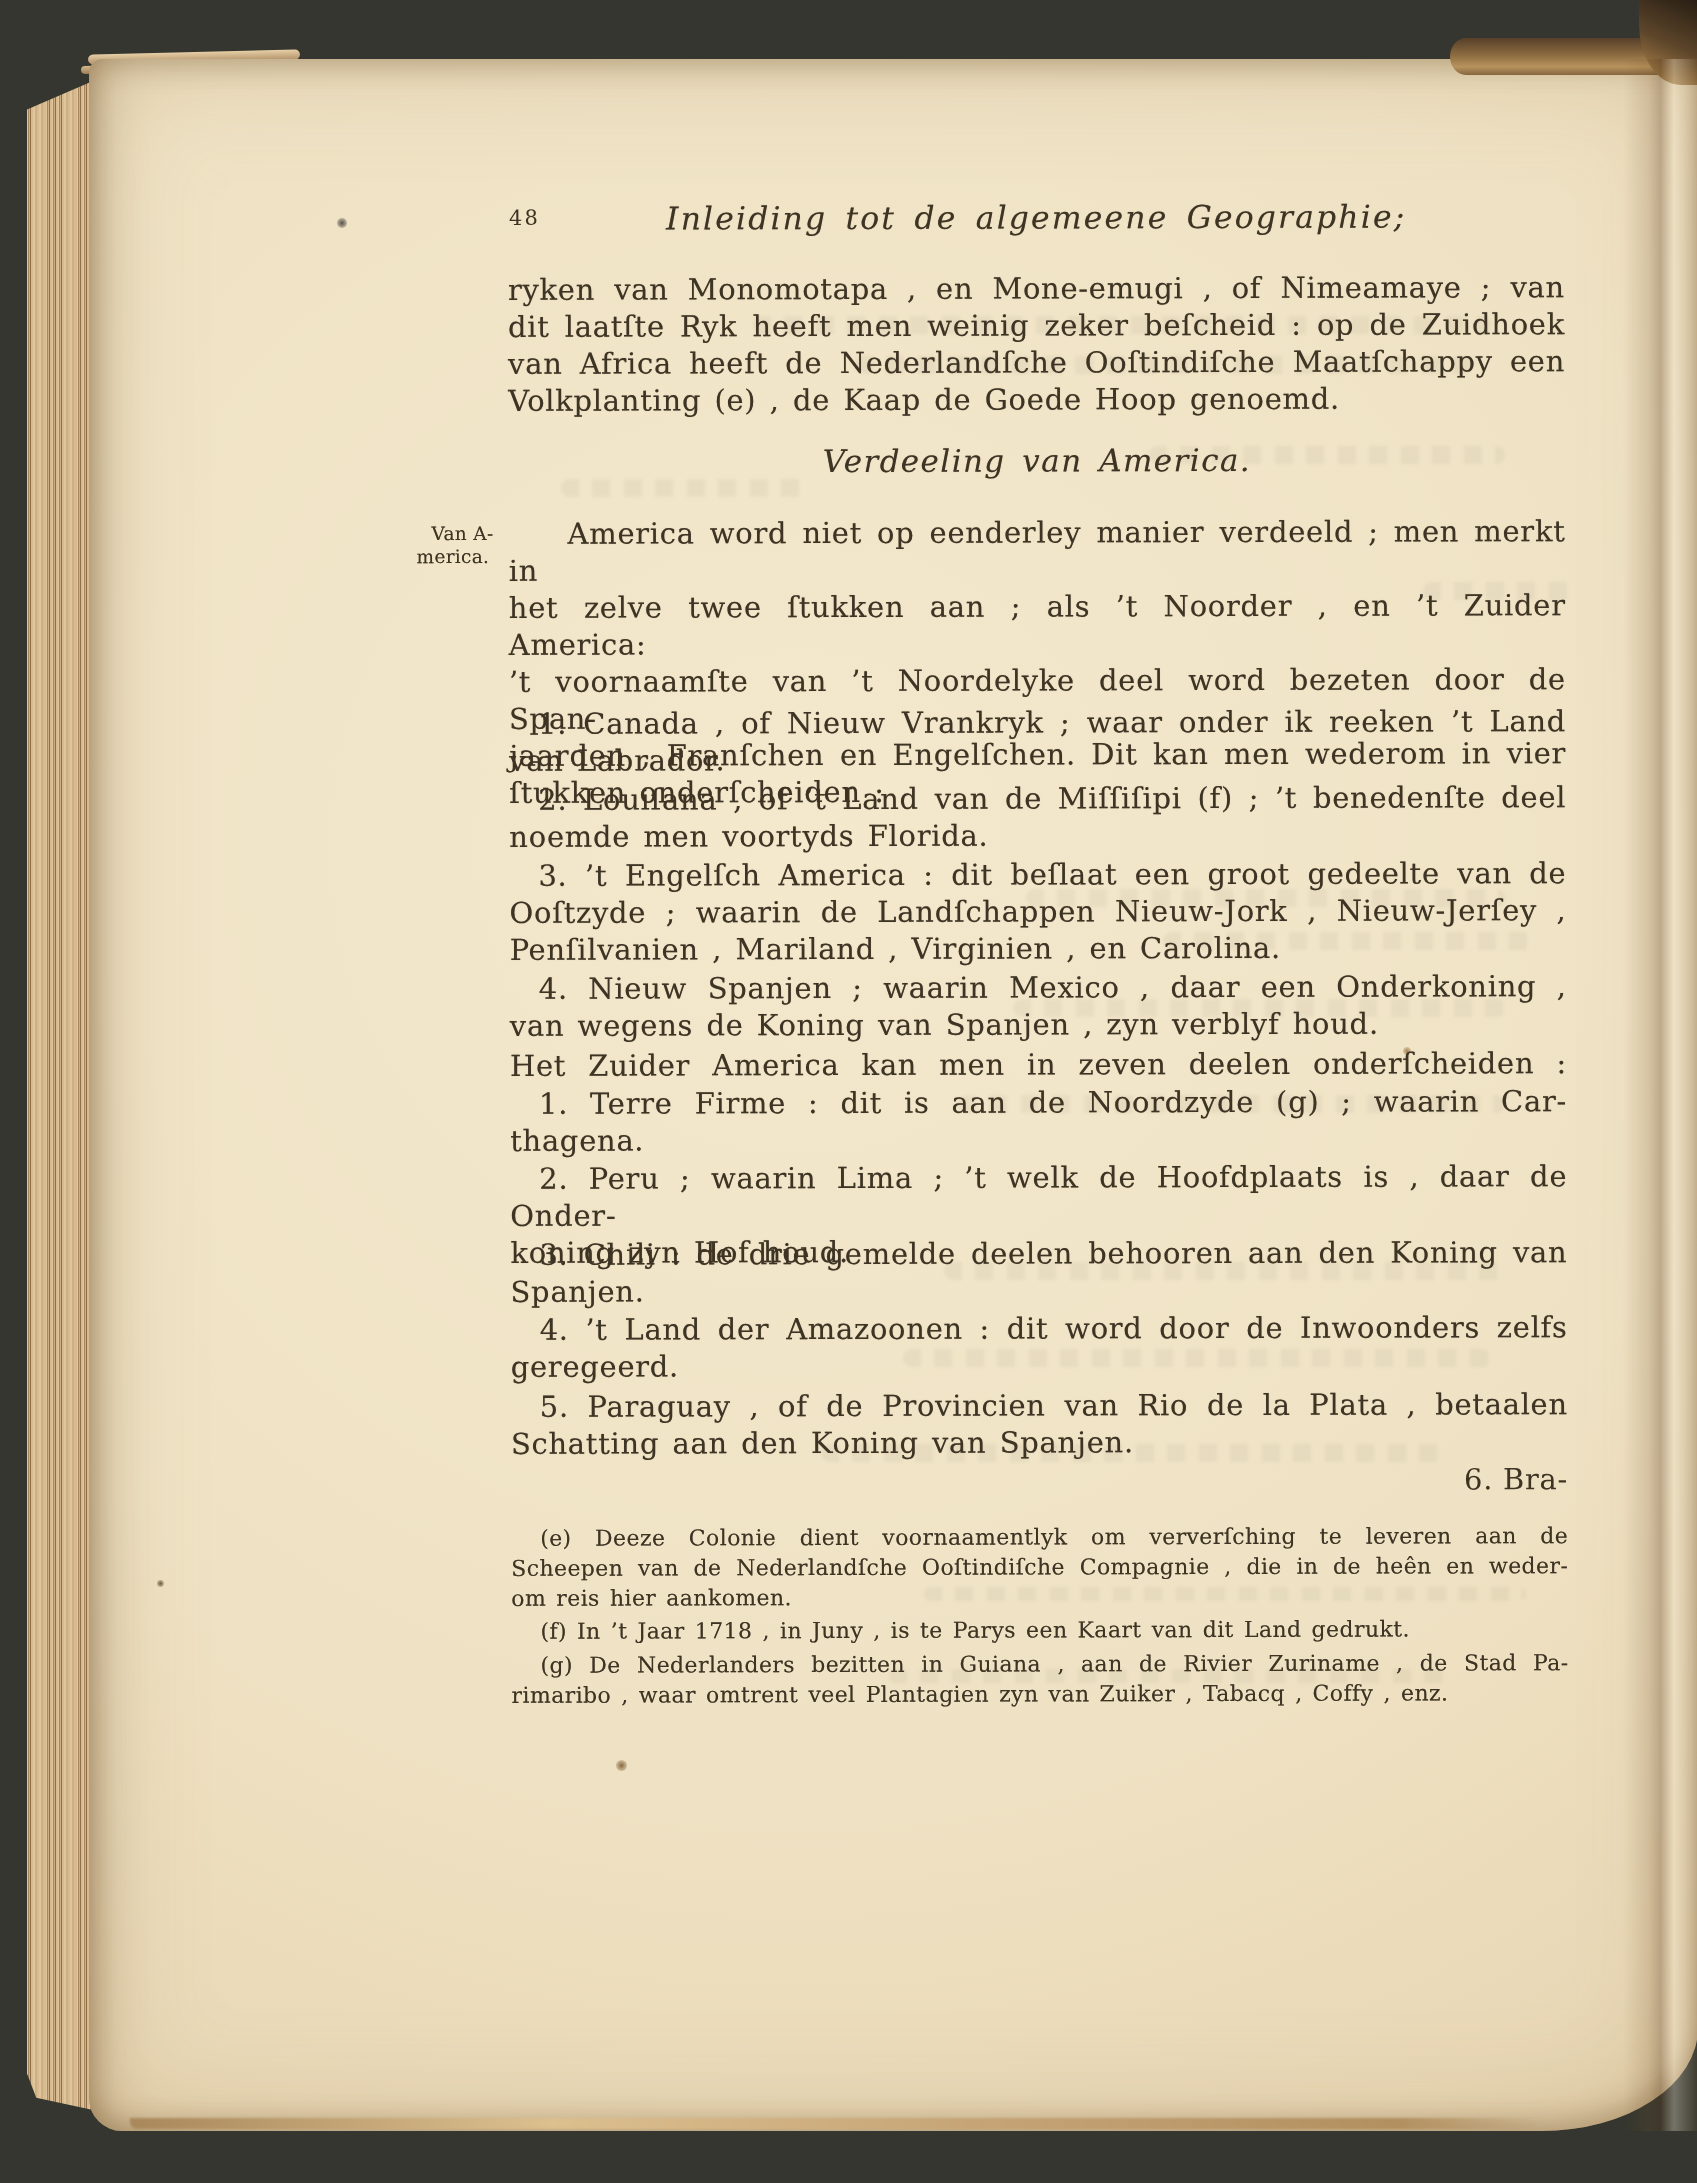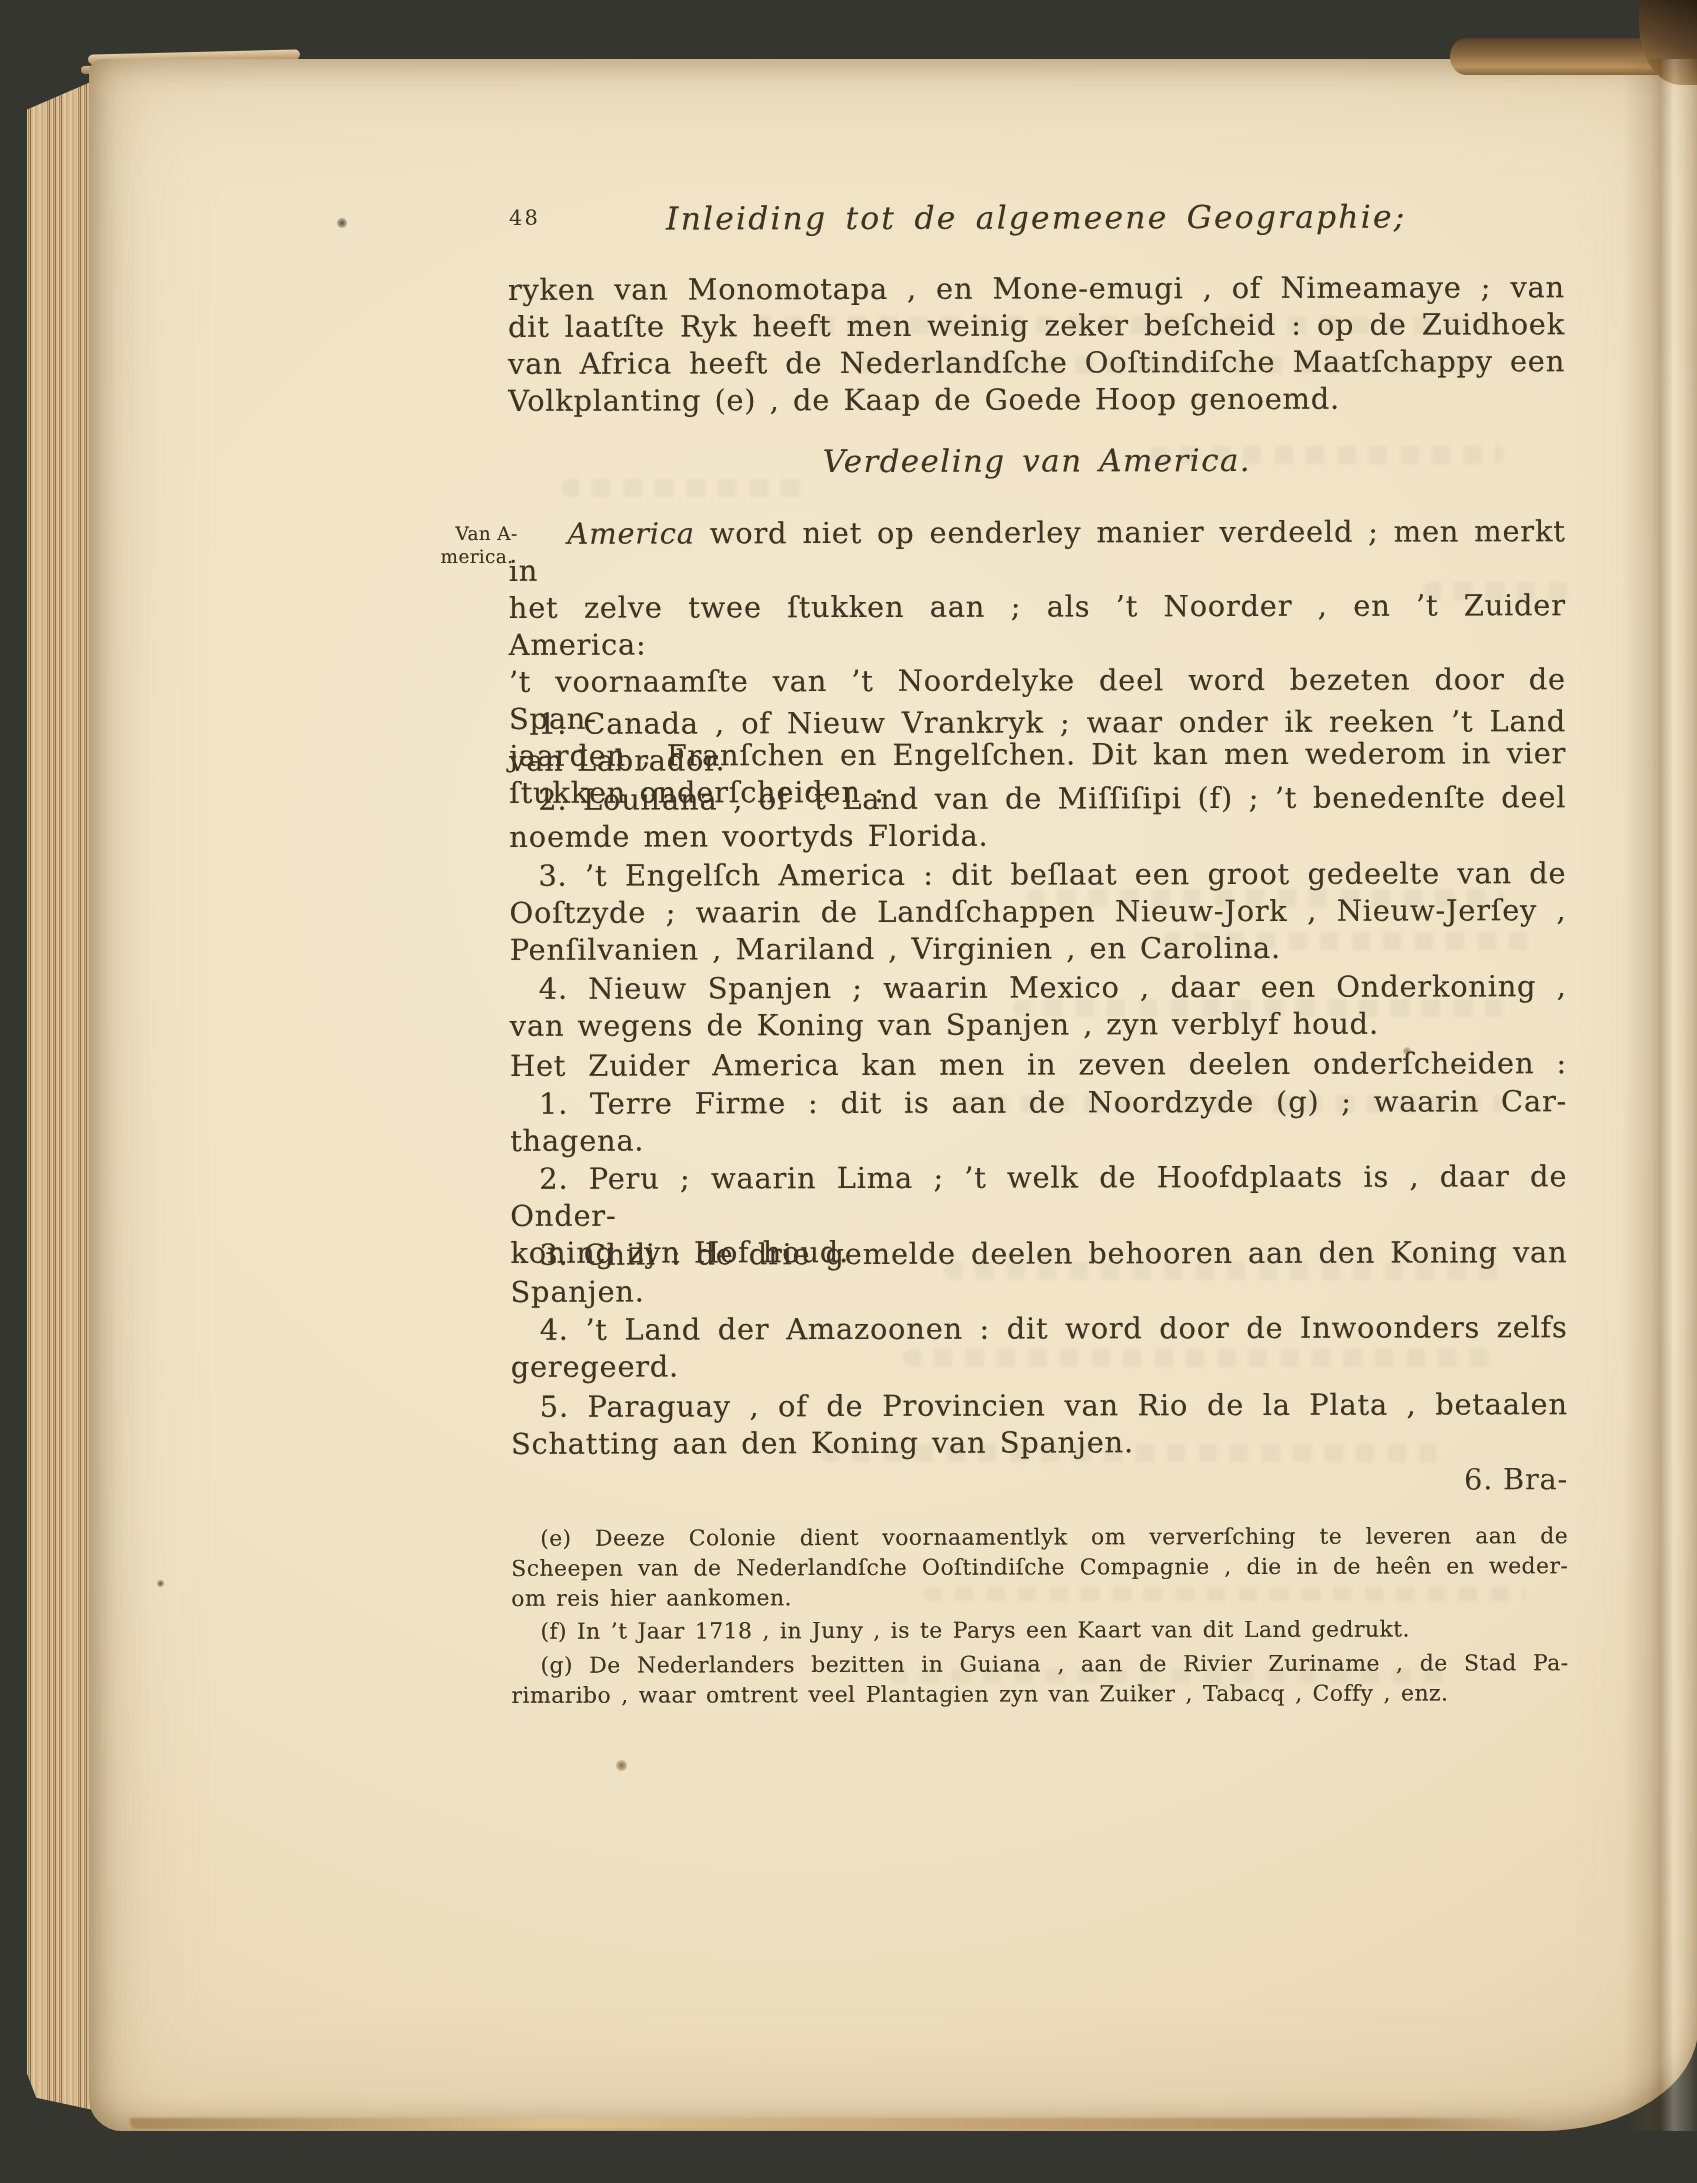--- a/index.html
+++ b/index.html
@@ -53,32 +53,32 @@
   .content{position:absolute;left:0;top:0;width:100%;height:100%;transform:rotate(-0.15deg);color:#3e3424;}
   .col{position:absolute;left:510px;width:1057px;}
   .bodyline{
     font-size:29px;line-height:37px;letter-spacing:0.7px;word-spacing:3.4px;
     text-align:justify;text-align-last:justify;text-justify:inter-word;
     text-shadow:0 0 0.7px rgba(62,52,36,.45);
   }
   .bodyline.short{text-align-last:left;}
   .ind1{text-indent:29px;}
   .ind2{text-indent:59px;}
-  .ital{font-style:italic;}
+  .ital{}
   .header-row{height:40px;}
   .pagenum{position:absolute;left:1.4px;top:4.8px;font-size:21px;letter-spacing:2.1px;}
   .running-title{
     text-align:center;font-style:italic;font-size:31.5px;letter-spacing:2.1px;word-spacing:6.2px;
     text-shadow:0 0 0.7px rgba(62,52,36,.45);
   }
   .section-heading{
     text-align:center;font-style:italic;font-size:31px;letter-spacing:1.4px;word-spacing:5.5px;
     text-shadow:0 0 0.7px rgba(62,52,36,.45);
   }
-  .margin-note{position:absolute;left:442px;top:521px;width:89px;font-size:18.5px;line-height:23px;letter-spacing:0.3px;text-shadow:0 0 0.4px rgba(62,52,36,.5);}
+  .margin-note{position:absolute;left:418px;top:521px;width:89px;font-size:18.5px;line-height:23px;letter-spacing:0.3px;text-shadow:0 0 0.4px rgba(62,52,36,.5);}
   .margin-note .l1{padding-left:15px;}
   .catchword-line{text-align:right;font-size:29px;line-height:37px;letter-spacing:0.7px;}
   .fnline{
     font-size:22px;line-height:30px;letter-spacing:0.4px;word-spacing:2.7px;
     text-align:justify;text-align-last:justify;text-justify:inter-word;
     text-shadow:0 0 0.5px rgba(62,52,36,.5);
   }
   .fnline.short{text-align-last:left;}
   .fn-gap{margin-top:3.4px;}
   

